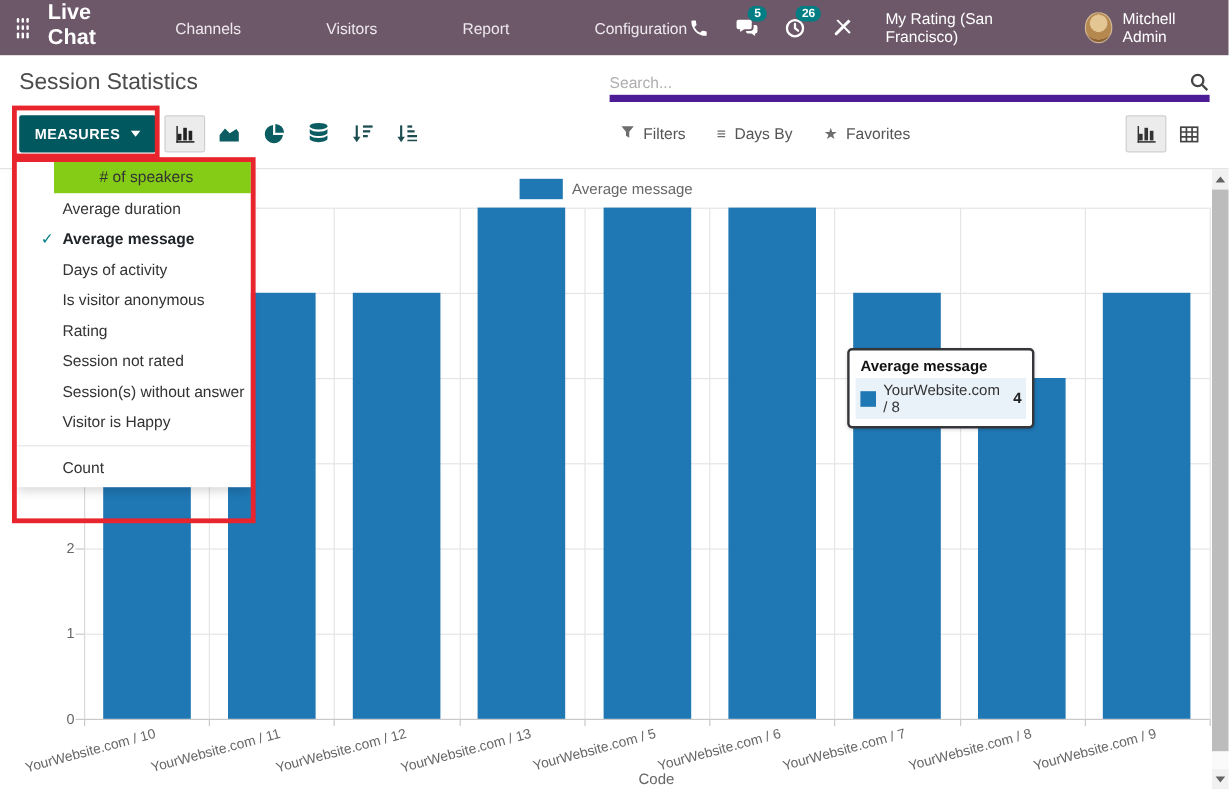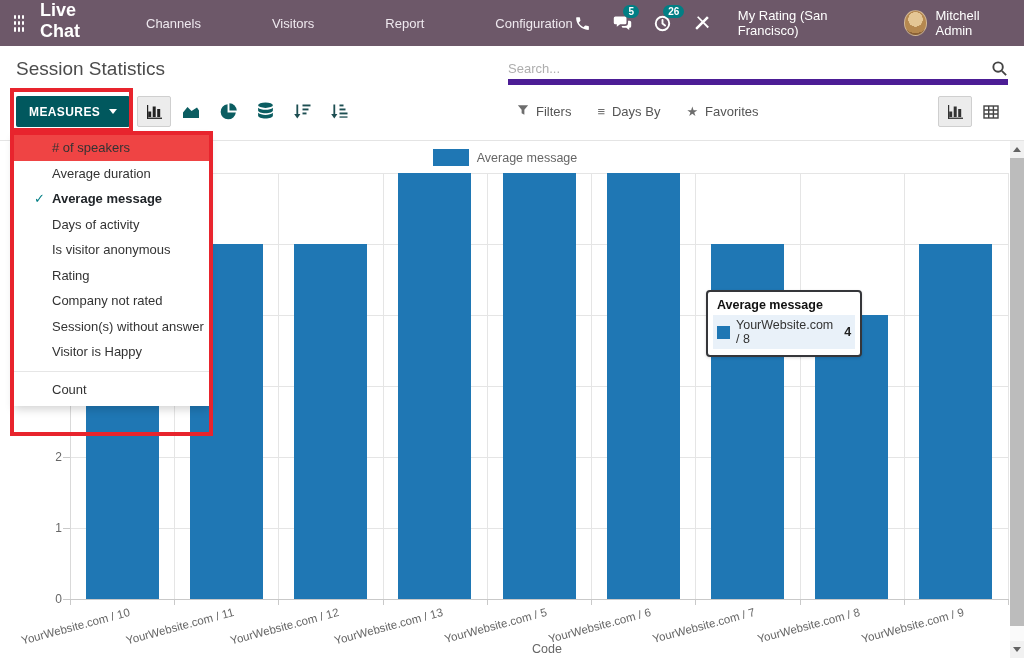--- a/index.html
+++ b/index.html
@@ -89,21 +89,21 @@
   .sb-up { top:0; } .sb-down { bottom:0; }
   .tri-up { width:0; height:0; border-left:4px solid transparent; border-right:4px solid transparent; border-bottom:5px solid #636363; }
   .tri-down { width:0; height:0; border-left:4px solid transparent; border-right:4px solid transparent; border-top:5px solid #636363; }
   .sb-thumb { position:absolute; left:0; top:17px; width:14px; height:468px; background:#bcbcbc; cursor:pointer; }
   
   .dropdown {
     position:absolute; left:14px; top:135px; width:195px; z-index:10;
     background:#fff; box-shadow:0 3px 9px rgba(0,0,0,.18); padding-bottom:4px;
   }
   .dd-item { position:relative; height:25.5px; line-height:25.5px; padding-left:38px; font-size:13px; color:#333; cursor:pointer; white-space:nowrap; }
-  .dd-item.hovered { background:#ef4444; }
+  .dd-item.hovered { background:#84cc16;margin-left:31px; }
   .dd-item.checked { font-weight:700; color:#212529; }
   .dd-check { position:absolute; left:20px; color:#017e84; font-weight:400; }
   .dd-divider { border-top:1px solid #e6e6e6; margin:6px 0 5px; }
   
   .annot { position:absolute; border:4px solid #e8242d; z-index:20; pointer-events:none; }
   .annot-btn { left:10px; top:88px; width:123px; height:44px; }
   .annot-menu { left:10px; top:131px; width:203px; height:305px; }
 </style>
 </head>
 <body>
@@ -353,21 +353,21 @@
     </div>
   </div>
 
   <div class="dropdown" id="measures-menu">
       <div class="dd-item hovered"># of speakers</div>
       <div class="dd-item">Average duration</div>
       <div class="dd-item checked"><span class="dd-check">✓</span>Average message</div>
       <div class="dd-item">Days of activity</div>
       <div class="dd-item">Is visitor anonymous</div>
       <div class="dd-item">Rating</div>
-      <div class="dd-item">Company not rated</div>
+      <div class="dd-item">Session not rated</div>
       <div class="dd-item">Session(s) without answer</div>
       <div class="dd-item">Visitor is Happy</div>
       <div class="dd-divider"></div>
       <div class="dd-item">Count</div>
     </div>
 
   <div class="annot annot-btn"></div>
   <div class="annot annot-menu"></div>
 
 </div>

